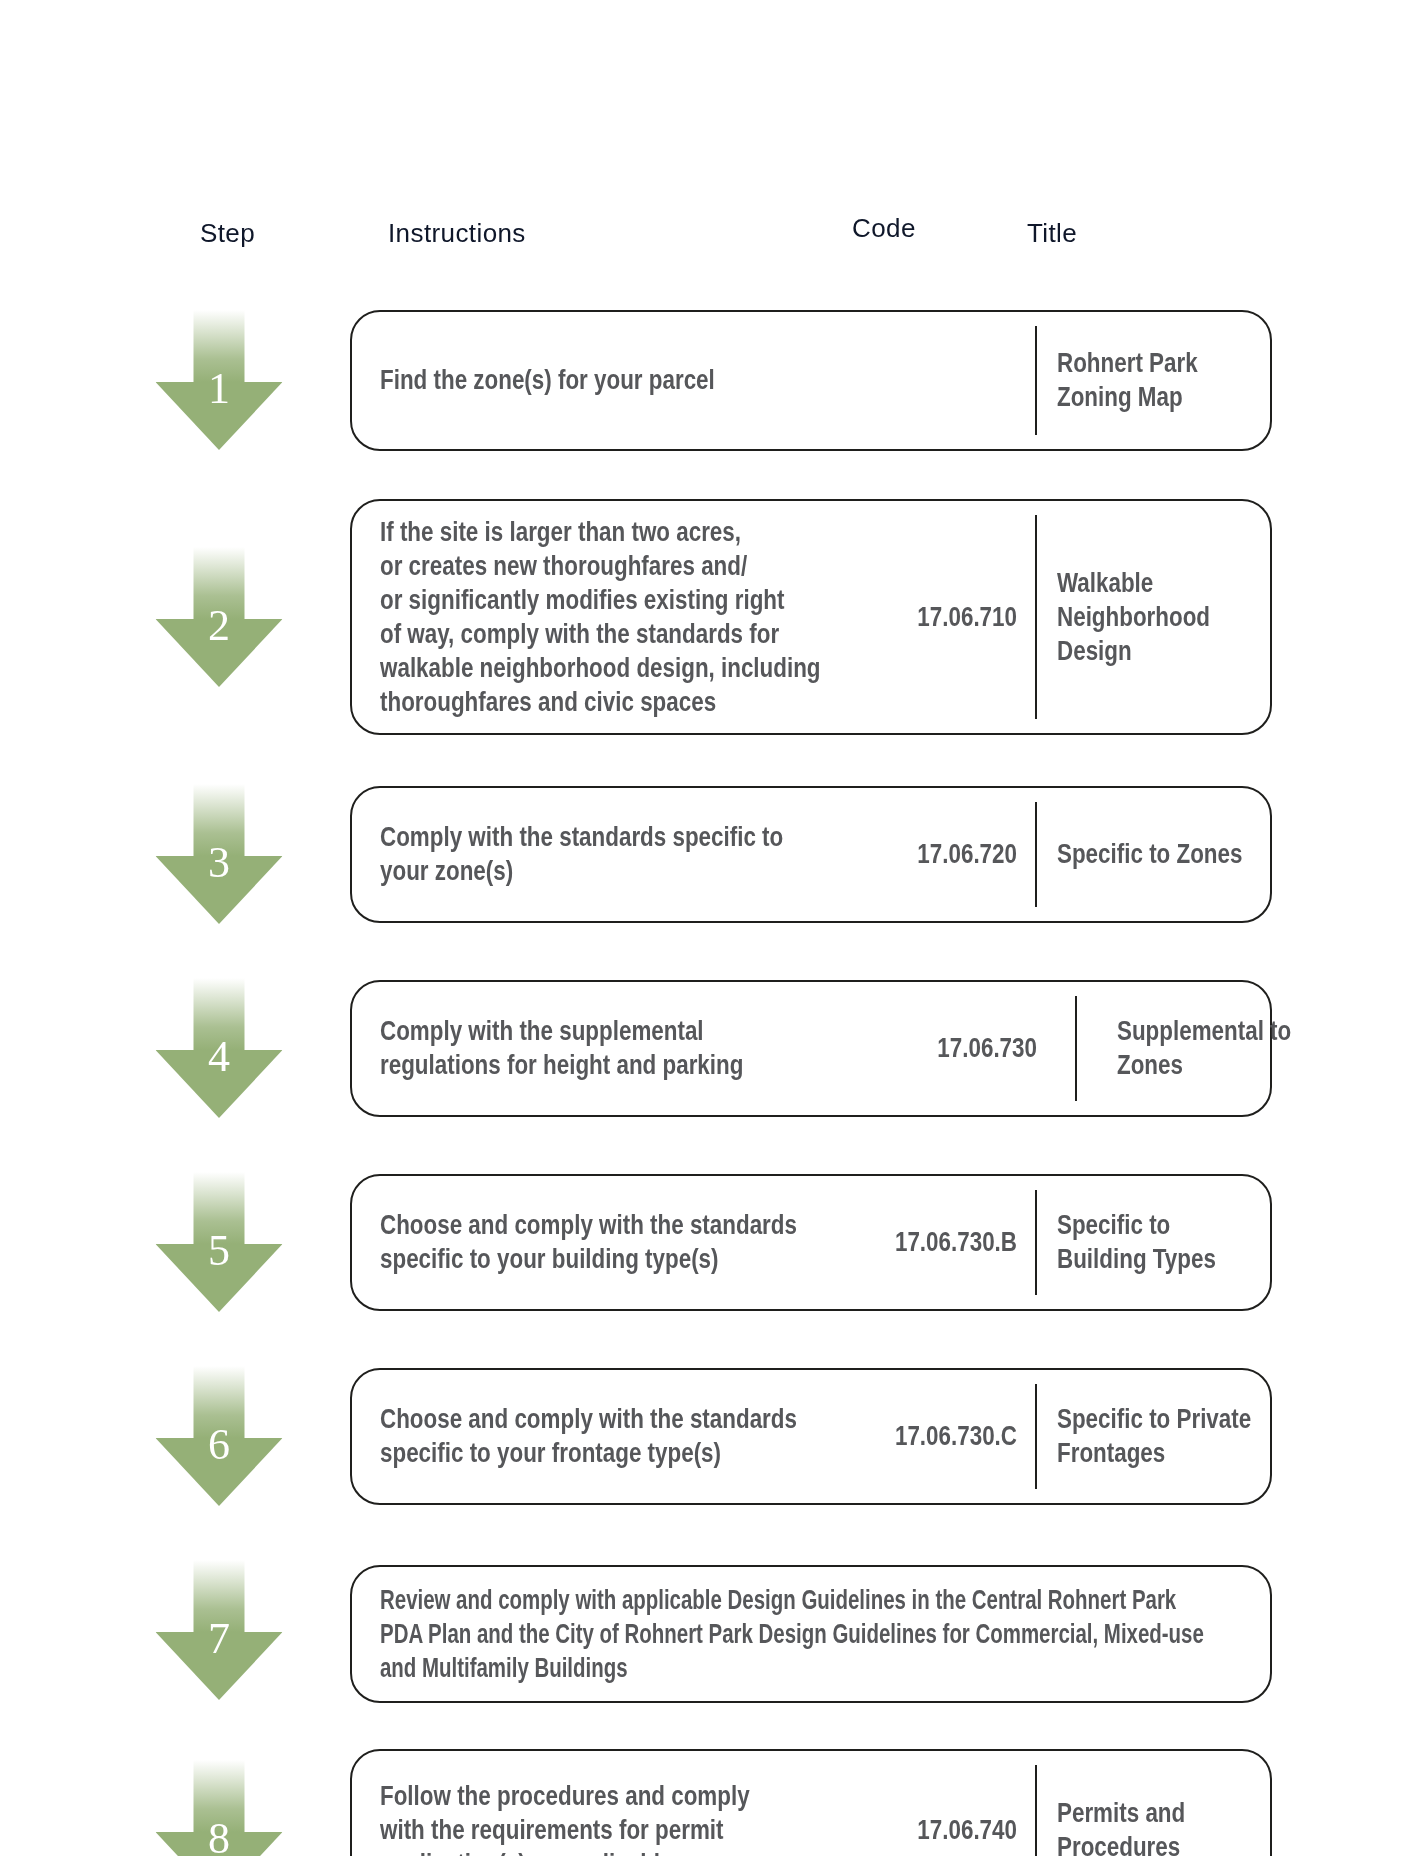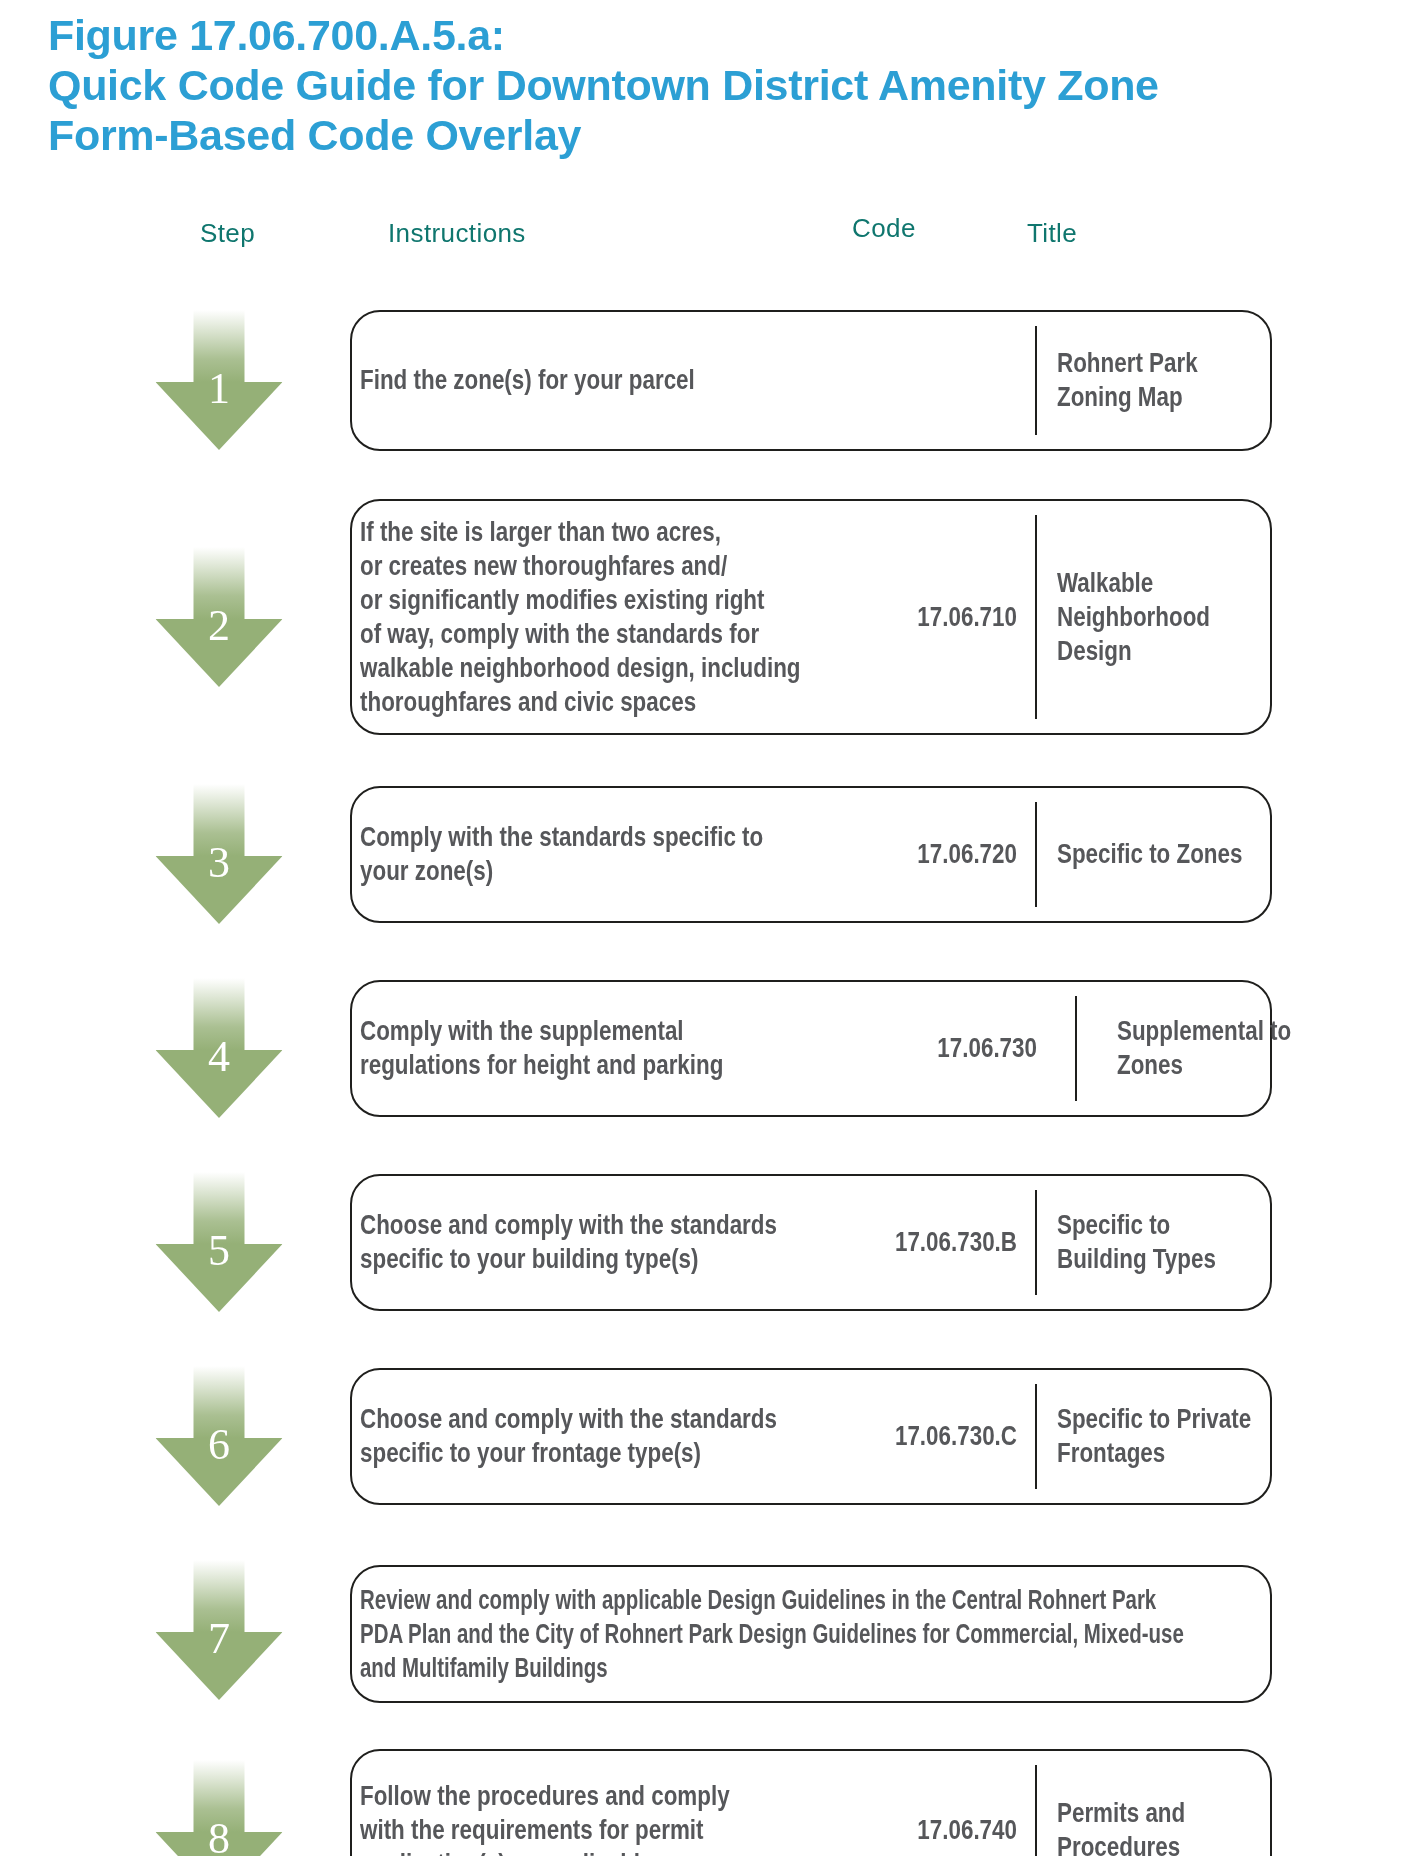--- a/index.html
+++ b/index.html
@@ -14,21 +14,21 @@
   .fig-title{
     position:absolute;left:48px;top:10px;
     font-size:43px;line-height:50px;font-weight:700;
     color:#2c9fd4;letter-spacing:-0.3px;
     white-space:pre-line;
   }
   
   .col-head{
     position:absolute;top:218px;
     font-size:26px;line-height:30px;font-weight:400;
-    color:#0f766e;letter-spacing:0.4px;
+    color:#0f172a;letter-spacing:0.4px;
   }
   .ch-step{left:200px;}
   .ch-instructions{left:388px;text-align:right;}
   .ch-code{left:852px;top:213px;}
   .ch-title{left:1027px;}
   
   .rows{position:absolute;top:305px;left:0;width:1409px;}
   .row{display:flex;align-items:center;margin-bottom:44px;}
   .arrow-col{width:350px;flex:none;align-self:stretch;position:relative;min-height:150px;}
   
@@ -63,43 +63,40 @@
     padding:14px 0;
   }
   .r1 .card{min-height:141px;}
   .r2 .card{min-height:229px;}
   .r3 .card{min-height:137px;}
   .r4 .card{min-height:137px;gap:20px;}
   .r5 .card{min-height:137px;}
   .r6 .card{min-height:137px;}
   .r7 .card{min-height:138px;margin-top:7px;}
   .r8 .card{min-height:162px;}
-  .cell-instr{width:470px;flex:none;box-sizing:border-box;padding-left:8px;}
+  .cell-instr{width:470px;flex:none;box-sizing:border-box;padding-left:28px;}
   .r7 .cell-instr{width:100%;}
   .cell-code{width:195px;flex:none;text-align:right;}
   .vline{width:2px;flex:none;align-self:stretch;background:#1f1f1d;margin-left:18px;}
   .cell-title{flex:1;margin-left:20px;padding-right:24px;}
   
   .ctext{
     display:block;
     font-weight:700;font-size:28px;line-height:34px;
     color:#56575a;white-space:pre;
     transform:scaleX(0.8);transform-origin:0 50%;
   }
   .cell-code .ctext{transform-origin:100% 50%;}
   .r7 .ctext{transform:scaleX(0.73);}
 </style>
 </head>
 <body>
 
 <div class="page">
 
-  <div class="fig-title">Figure 17.06.700.A.5.a:
-Quick Code Guide for Downtown District Amenity Zone
-Form-Based Code Overlay</div>
 
   <div>
     <span class="col-head ch-step">Step</span>
     <span class="col-head ch-instructions">Instructions</span>
     <span class="col-head ch-code">Code</span>
     <span class="col-head ch-title">Title</span>
   </div>
 
   <div class="rows">
 

